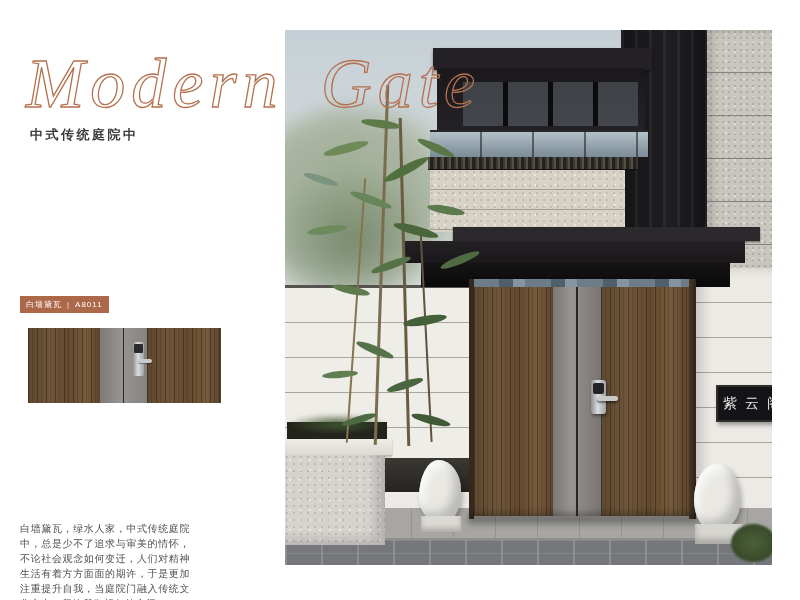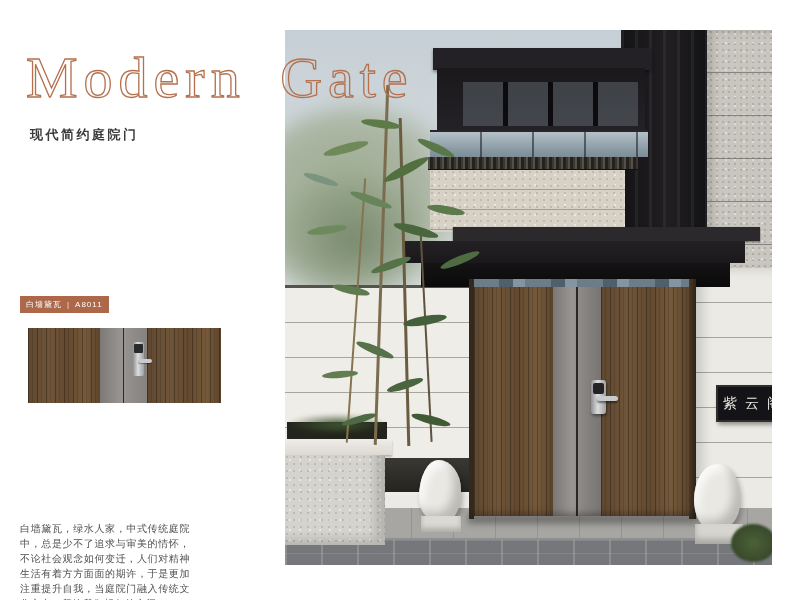--- a/index.html
+++ b/index.html
@@ -7,23 +7,24 @@
   body {
     position:relative; overflow:hidden; background:#ffffff;
     font-family:"Liberation Sans", sans-serif;
   }
   .abs { position:absolute; }
 
   
   .main-title {
     position:absolute; left:26px; top:44px; z-index:30;
     font-family:"Liberation Serif", serif;
-    font-size:58px; letter-spacing:6px; word-spacing:14px; font-weight:400;
+    font-size:70px; letter-spacing:6px; word-spacing:14px; font-weight:400;
     color:transparent; -webkit-text-stroke:1.3px #b5714e;
     white-space:nowrap;
+    font-style:italic;
   }
   @supports not (-webkit-text-stroke: 1px #000) {
     .main-title { color:#b5714e; }
   }
   .subtitle {
     position:absolute; left:30px; top:126px; z-index:30;
     font-size:13px; font-weight:bold; letter-spacing:2.5px; color:#3a3a3a;
   }
   .badge {
     position:absolute; left:20px; top:296px; z-index:30;
@@ -96,21 +97,21 @@
   }
   .stone {
     background:#e9e8e3;
     box-shadow: inset -7px -9px 10px rgba(0,0,0,.20), inset 5px 6px 8px rgba(255,255,255,.75), 2px 4px 5px rgba(0,0,0,.25);
   }
 </style>
 </head>
 <body>
 
 <h1 class="main-title">Modern Gate</h1>
-<div class="subtitle">现代简约庭院门</div>
+<div class="subtitle">中式传统庭院中</div>
 
 <div class="badge">
   <span>白墙黛瓦</span>
   <span class="sep">|</span>
   <span>A8011</span>
 </div>
 
 <div class="thumb">
   <div class="t-wood-l wood"></div>
   <div class="t-gray"></div>

